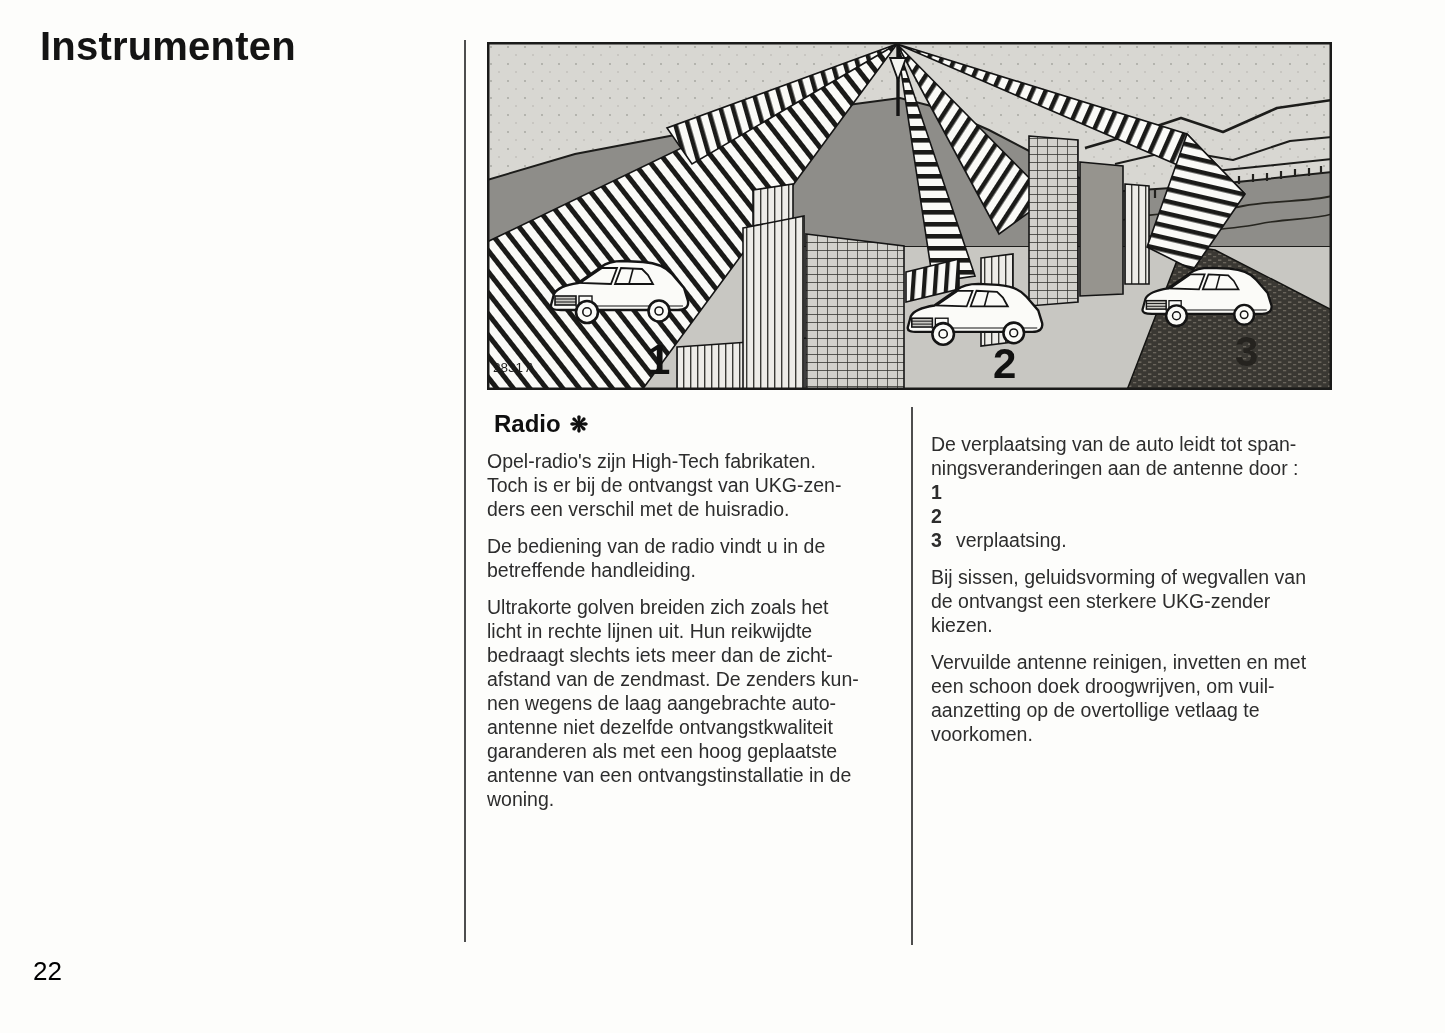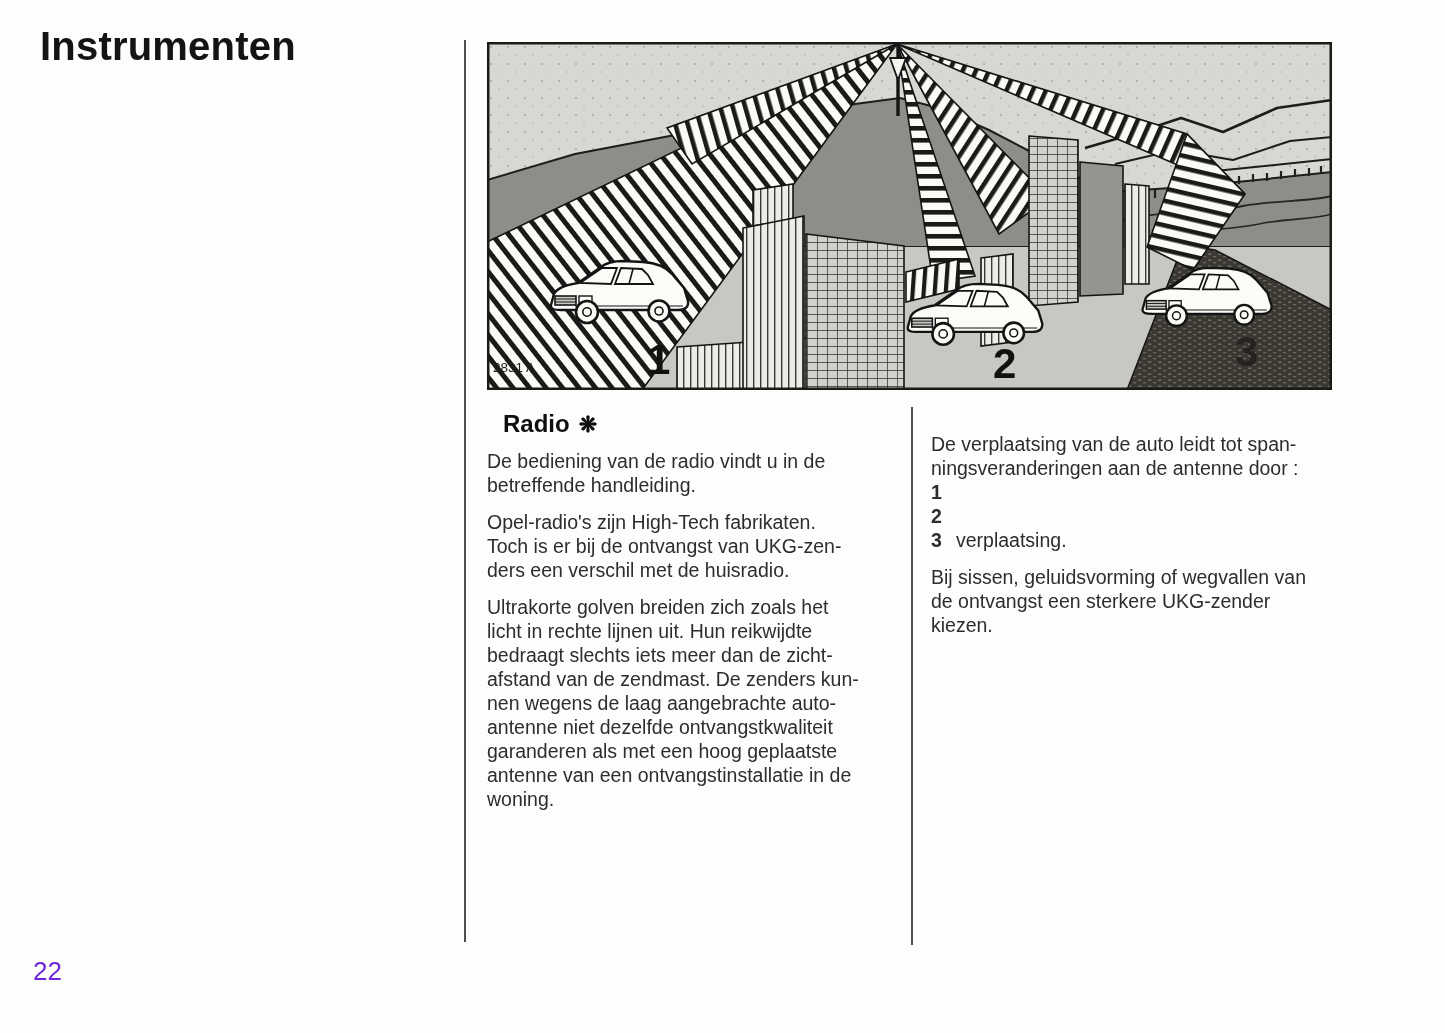--- a/index.html
+++ b/index.html
@@ -16,34 +16,34 @@
   }
   .vrule{position:absolute;background:#4e4e4e;width:2px;}
   .vrule-left{left:464px;top:40px;height:902px;}
   .vrule-mid{left:911px;top:407px;height:538px;}
   .figure{position:absolute;left:487px;top:42px;width:845px;height:348px;margin:0;}
   .figure svg{display:block;}
   .col{position:absolute;}
   .col-left{left:487px;top:410px;width:405px;}
   .col-right{left:931px;top:413px;width:414px;}
   .section-heading{
-    margin:0 16px 11px;font-size:24px;font-weight:bold;color:#0f0f0f;
+    margin:0 7px 11px;font-size:24px;font-weight:bold;color:#0f0f0f;
   }
   .section-heading .sym{margin-left:9px;font-size:22px;}
   p.body{
     margin:0 0 13px;font-size:19.5px;line-height:24px;color:#2d2d2d;
     white-space:pre-line;
   }
   p.body.tight{margin-bottom:0;margin-top:19px;}
   .list-block{margin:0 0 13px;}
   .list-row{display:flex;font-size:19.5px;line-height:24px;color:#2d2d2d;}
   .list-row .num{font-weight:bold;width:25px;flex:none;}
   .list-row .txt{white-space:pre-line;}
   .page-number{
-    position:absolute;left:33px;top:956px;font-size:26px;color:#6d28d9;
+    position:absolute;left:33px;top:956px;font-size:26px;color:#000000;
   }
 </style>
 </head>
 <body>
 
 <div class="page">
 
   <h1 class="page-title">Instrumenten</h1>
 
   <div class="vrule vrule-left"></div>
@@ -174,25 +174,25 @@
       <text x="6" y="330" font-size="13.5" fill="#1e1e1c" font-family="Liberation Sans, sans-serif">2831 A</text>
 
       <rect x="1.2" y="1.2" width="842.6" height="345.6" fill="none" stroke="#1a1a19" stroke-width="2.6"></rect>
     </svg>
   </figure>
 
   <div class="vrule vrule-mid"></div>
 
   <section class="col col-left">
     <h2 class="section-heading"><span>Radio</span><span class="sym">❋</span></h2>
-    <p class="body">De bediening van de radio vindt u in de
-betreffende handleiding.</p>
     <p class="body">Opel-radio's zijn High-Tech fabrikaten.
 Toch is er bij de ontvangst van UKG-zen-
 ders een verschil met de huisradio.</p>
+    <p class="body">De bediening van de radio vindt u in de
+betreffende handleiding.</p>
     <p class="body">Ultrakorte golven breiden zich zoals het
 licht in rechte lijnen uit. Hun reikwijdte
 bedraagt slechts iets meer dan de zicht-
 afstand van de zendmast. De zenders kun-
 nen wegens de laag aangebrachte auto-
 antenne niet dezelfde ontvangstkwaliteit
 garanderen als met een hoog geplaatste
 antenne van een ontvangstinstallatie in de
 woning.</p>
   </section>
@@ -208,17 +208,21 @@
         <span class="num">2</span>
       </div>
       <div class="list-row">
         <span class="num">3</span>
         <span class="txt">verplaatsing.</span>
       </div>
     </div>
     <p class="body">Bij sissen, geluidsvorming of wegvallen van
 de ontvangst een sterkere UKG-zender
 kiezen.</p>
+    <p class="body">Vervuilde antenne reinigen, invetten en met
+een schoon doek droogwrijven, om vuil-
+aanzetting op de overtollige vetlaag te
+voorkomen.</p>
   </section>
 
   <div class="page-number">22</div>
 
 </div>
 
 </body></html>

